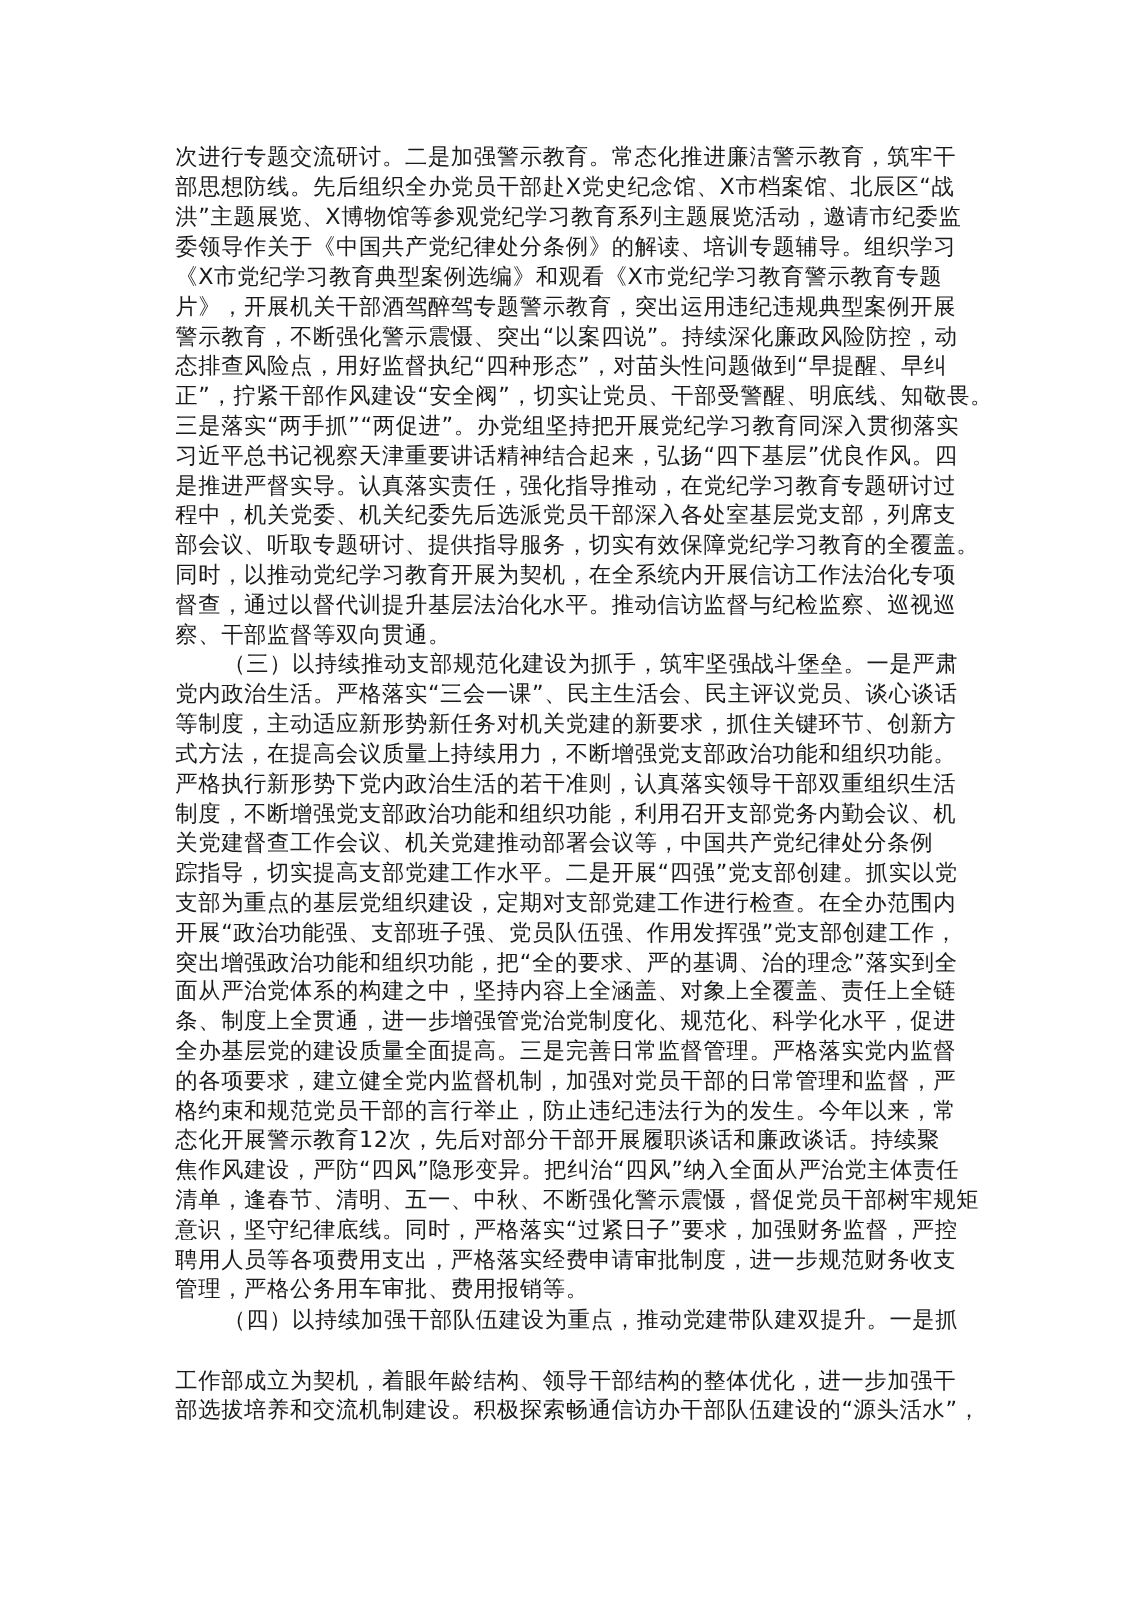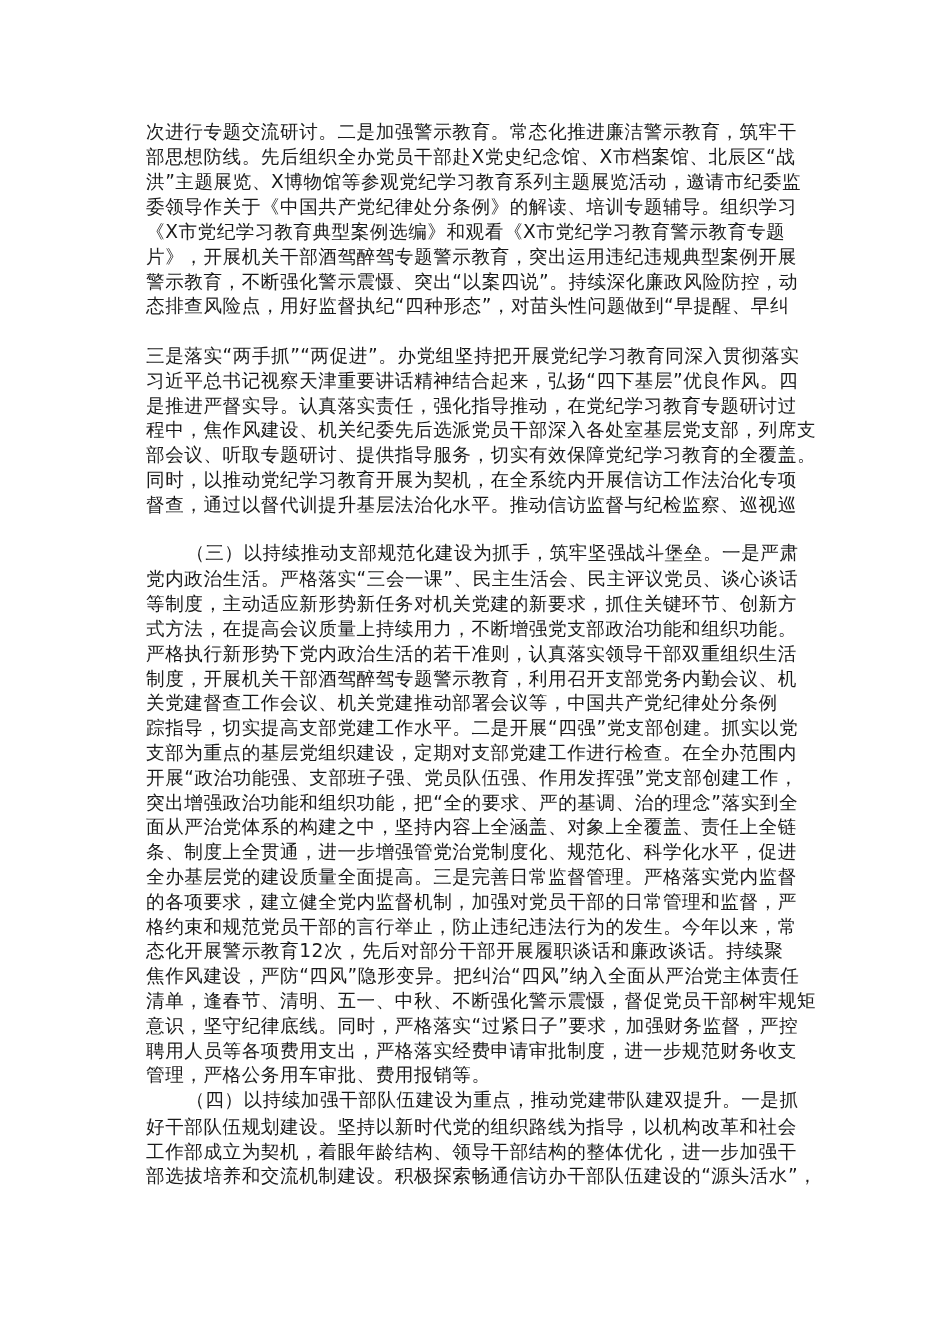--- a/index.html
+++ b/index.html
@@ -22,46 +22,47 @@
 
 <div class="page">
   <div class="line" style="top:120px">次进行专题交流研讨。二是加强警示教育。常态化推进廉洁警示教育，筑牢干</div>
   <div class="line" style="top:145px">部思想防线。先后组织全办党员干部赴X党史纪念馆、X市档案馆、北辰区“战</div>
   <div class="line" style="top:170px">洪”主题展览、X博物馆等参观党纪学习教育系列主题展览活动，邀请市纪委监</div>
   <div class="line" style="top:195px">委领导作关于《中国共产党纪律处分条例》的解读、培训专题辅导。组织学习</div>
   <div class="line" style="top:220px">《X市党纪学习教育典型案例选编》和观看《X市党纪学习教育警示教育专题</div>
   <div class="line" style="top:245px">片》，开展机关干部酒驾醉驾专题警示教育，突出运用违纪违规典型案例开展</div>
   <div class="line" style="top:270px">警示教育，不断强化警示震慑、突出“以案四说”。持续深化廉政风险防控，动</div>
   <div class="line" style="top:294px">态排查风险点，用好监督执纪“四种形态”，对苗头性问题做到“早提醒、早纠</div>
+  <div class="line" style="top:319px">正”，拧紧干部作风建设“安全阀”，切实让党员、干部受警醒、明底线、知敬畏。</div>
   <div class="line" style="top:344px">三是落实“两手抓”“两促进”。办党组坚持把开展党纪学习教育同深入贯彻落实</div>
   <div class="line" style="top:369px">习近平总书记视察天津重要讲话精神结合起来，弘扬“四下基层”优良作风。四</div>
   <div class="line" style="top:394px">是推进严督实导。认真落实责任，强化指导推动，在党纪学习教育专题研讨过</div>
-  <div class="line" style="top:418px">程中，焦作风建设、机关纪委先后选派党员干部深入各处室基层党支部，列席支</div>
+  <div class="line" style="top:418px">程中，机关党委、机关纪委先后选派党员干部深入各处室基层党支部，列席支</div>
   <div class="line" style="top:443px">部会议、听取专题研讨、提供指导服务，切实有效保障党纪学习教育的全覆盖。</div>
   <div class="line" style="top:468px">同时，以推动党纪学习教育开展为契机，在全系统内开展信访工作法治化专项</div>
   <div class="line" style="top:493px">督查，通过以督代训提升基层法治化水平。推动信访监督与纪检监察、巡视巡</div>
+  <div class="line" style="top:518px">察、干部监督等双向贯通。</div>
   <div class="line indent" style="top:543px">（三）以持续推动支部规范化建设为抓手，筑牢坚强战斗堡垒。一是严肃</div>
   <div class="line" style="top:592px">等制度，主动适应新形势新任务对机关党建的新要求，抓住关键环节、创新方</div>
   <div class="line" style="top:567px">党内政治生活。严格落实“三会一课”、民主生活会、民主评议党员、谈心谈话</div>
   <div class="line" style="top:617px">式方法，在提高会议质量上持续用力，不断增强党支部政治功能和组织功能。</div>
   <div class="line" style="top:642px">严格执行新形势下党内政治生活的若干准则，认真落实领导干部双重组织生活</div>
-  <div class="line" style="top:667px">制度，开展机关干部酒驾醉驾专题警示教育，利用召开支部党务内勤会议、机</div>
+  <div class="line" style="top:667px">制度，不断增强党支部政治功能和组织功能，利用召开支部党务内勤会议、机</div>
   <div class="line" style="top:691px">关党建督查工作会议、机关党建推动部署会议等，中国共产党纪律处分条例</div>
   <div class="line" style="top:716px">踪指导，切实提高支部党建工作水平。二是开展“四强”党支部创建。抓实以党</div>
   <div class="line" style="top:741px">支部为重点的基层党组织建设，定期对支部党建工作进行检查。在全办范围内</div>
   <div class="line" style="top:766px">开展“政治功能强、支部班子强、党员队伍强、作用发挥强”党支部创建工作，</div>
   <div class="line" style="top:791px">突出增强政治功能和组织功能，把“全的要求、严的基调、治的理念”落实到全</div>
   <div class="line" style="top:815px">面从严治党体系的构建之中，坚持内容上全涵盖、对象上全覆盖、责任上全链</div>
   <div class="line" style="top:840px">条、制度上全贯通，进一步增强管党治党制度化、规范化、科学化水平，促进</div>
   <div class="line" style="top:865px">全办基层党的建设质量全面提高。三是完善日常监督管理。严格落实党内监督</div>
   <div class="line" style="top:915px">格约束和规范党员干部的言行举止，防止违纪违法行为的发生。今年以来，常</div>
   <div class="line" style="top:890px">的各项要求，建立健全党内监督机制，加强对党员干部的日常管理和监督，严</div>
   <div class="line" style="top:939px">态化开展警示教育12次，先后对部分干部开展履职谈话和廉政谈话。持续聚</div>
   <div class="line" style="top:964px">焦作风建设，严防“四风”隐形变异。把纠治“四风”纳入全面从严治党主体责任</div>
   <div class="line" style="top:989px">清单，逢春节、清明、五一、中秋、不断强化警示震慑，督促党员干部树牢规矩</div>
   <div class="line" style="top:1014px">意识，坚守纪律底线。同时，严格落实“过紧日子”要求，加强财务监督，严控</div>
   <div class="line" style="top:1039px">聘用人员等各项费用支出，严格落实经费申请审批制度，进一步规范财务收支</div>
   <div class="line" style="top:1063px">管理，严格公务用车审批、费用报销等。</div>
   <div class="line indent" style="top:1090px">（四）以持续加强干部队伍建设为重点，推动党建带队建双提升。一是抓</div>
-  <div class="line" style="top:1115px">好干部队伍规划建设。坚持以新时代党的组织路线为指导，以机构改革和社会</div>
   <div class="line" style="top:1140px">工作部成立为契机，着眼年龄结构、领导干部结构的整体优化，进一步加强干</div>
   <div class="line" style="top:1164px">部选拔培养和交流机制建设。积极探索畅通信访办干部队伍建设的“源头活水”，</div>
 </div>
 
 </body></html>

